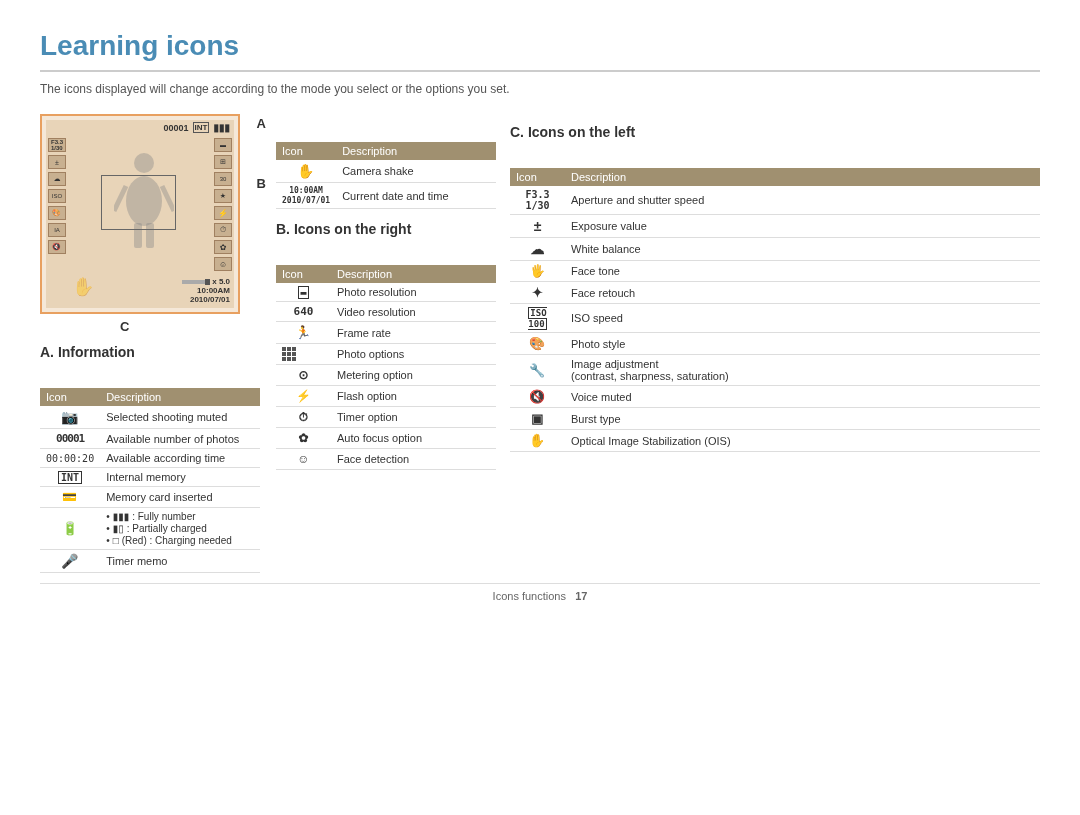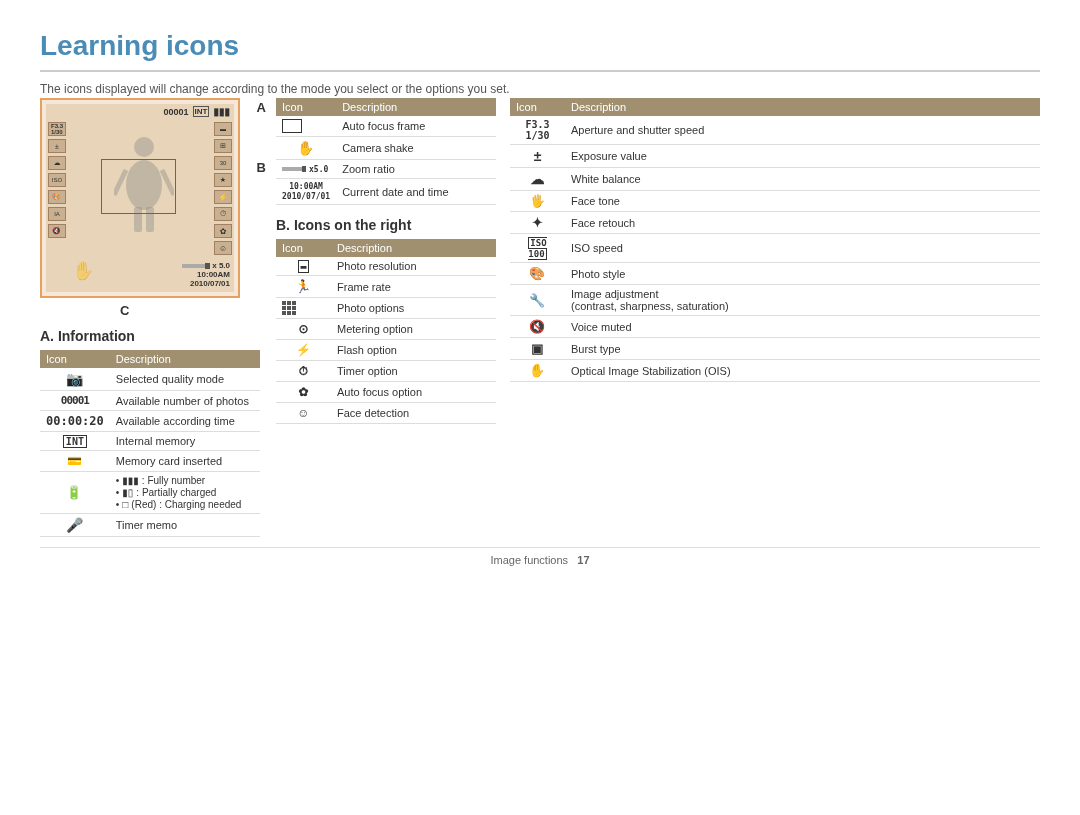--- a/index.html
+++ b/index.html
@@ -19,21 +19,21 @@
       font-size: 28px;
       color: #4a8cb5;
       font-weight: bold;
       border-bottom: 2px solid #ccc;
       padding-bottom: 8px;
       margin-bottom: 10px;
     }
     .subtitle {
       font-size: 12px;
       color: #555;
-      margin-bottom: 2px;
+      margin-bottom: 18px;
     }
     .main-content {
       display: flex;
       gap: 16px;
     }
     
     .camera-preview {
       width: 220px;
       flex-shrink: 0;
     }
@@ -161,20 +161,21 @@
       font-weight: bold;
       color: #333;
       margin-bottom: 6px;
       margin-top: 10px;
     }
     
     .icon-table {
       border-collapse: collapse;
       width: 100%;
       font-size: 11px;
+      margin-top: 28px;
     }
     .icon-table th {
       background: #a09070;
       color: #fff;
       padding: 3px 6px;
       text-align: left;
       font-weight: normal;
     }
     .icon-table td {
       border-bottom: 1px solid #ddd;
@@ -311,28 +312,28 @@
         <table class="icon-table">
           <thead>
             <tr>
               <th>Icon</th>
               <th>Description</th>
             </tr>
           </thead>
           <tbody>
             <tr>
               <td><span style="font-size:14px;">📷</span></td>
-              <td>Selected quality mode</td>
+              <td>Selected shooting muted</td>
             </tr>
             <tr>
               <td><span class="ico-num">00001</span></td>
               <td>Available number of photos</td>
             </tr>
             <tr>
-              <td><span class="ico-time" style="font-size:12px; font-weight:bold; font-family:monospace;">00:00:20</span></td>
+              <td><span class="ico-time" style="font-size:10px; font-weight:normal; font-family:monospace;">00:00:20</span></td>
               <td>Available according time</td>
             </tr>
             <tr>
               <td><span class="ico-memory">INT</span></td>
               <td>Internal memory</td>
             </tr>
             <tr>
               <td><span style="font-size:12px;">💳</span></td>
               <td>Memory card inserted</td>
             </tr>
@@ -373,59 +374,46 @@
 
         <table class="icon-table" style="margin-bottom:12px;">
           <thead>
             <tr>
               <th>Icon</th>
               <th>Description</th>
             </tr>
           </thead>
           <tbody>
             <tr>
-              <td>
-                <div class="frame-rect"></div>
-              </td>
-              <td>Auto focus frame</td>
-            </tr>
-            <tr>
               <td><span style="font-size:14px;">✋</span></td>
               <td>Camera shake</td>
-            </tr>
-            <tr>
-              <td>
-                <div class="zoom-icon-cell">
-                  <span style="display:inline-block; width:24px; height:4px; background:#aaa; position:relative;">
-                    <span style="position:absolute; right:0; top:-1px; width:4px; height:6px; background:#555;"></span>
-                  </span>
-                  <span style="font-size:8px; font-family:monospace; font-weight:bold;">x5.0</span>
-                </div>
-              </td>
-              <td>Zoom ratio</td>
             </tr>
             <tr>
               <td style="font-size:8px; font-weight:bold; font-family:monospace; line-height:1.2;">10:00AM<br>2010/07/01</td>
               <td>Current date and time</td>
             </tr>
           </tbody>
         </table>
 
         <div class="section-title">B. Icons on the right</div>
         <table class="icon-table">
           <thead>
             <tr>
               <th>Icon</th>
               <th>Description</th>
             </tr>
           </thead>
           <tbody>
             <tr>
               <td><span style="font-size:10px; border:1px solid #333; padding:0 1px; font-family:monospace;">▬</span></td>
               <td>Photo resolution</td>
+            </tr>
+            <tr>
+              <td><span class="ico-bold">640</span></td>
+              <td>Video resolution</td>
             </tr>
             <tr>
               <td><span style="font-size:13px;">🏃</span></td>
               <td>Frame rate</td>
             </tr>
             <tr>
               <td>
                 <div class="grid-icon">
                   <div class="grid-cell"></div>
                     <div class="grid-cell"></div>
@@ -458,20 +446,21 @@
             </tr>
             <tr>
               <td><span style="font-size:12px;">☺</span></td>
               <td>Face detection</td>
             </tr>
           </tbody>
         </table>
       </div>
 
       <div class="col-c">
+        <div class="section-title">C. Icons on the left</div>
         <table class="icon-table">
           <thead>
             <tr>
               <th>Icon</th>
               <th>Description</th>
             </tr>
           </thead>
           <tbody>
             <tr>
               <td>
@@ -521,17 +510,17 @@
               <td><span style="font-size:13px;">✋</span></td>
               <td>Optical Image Stabilization (OIS)</td>
             </tr>
           </tbody>
         </table>
       </div>
     </div>
   </div>
 
   <div class="page-footer">
-    <span>Image functions</span>
+    <span>Icons functions</span>
     &nbsp;
     <span style="font-weight:bold;">17</span>
   </div>
 </div>
 
 </body></html>

